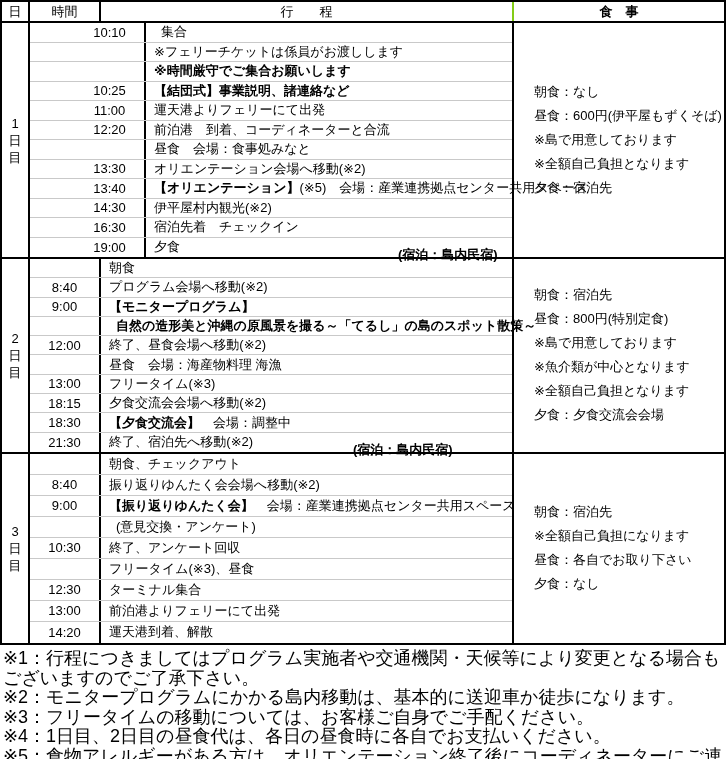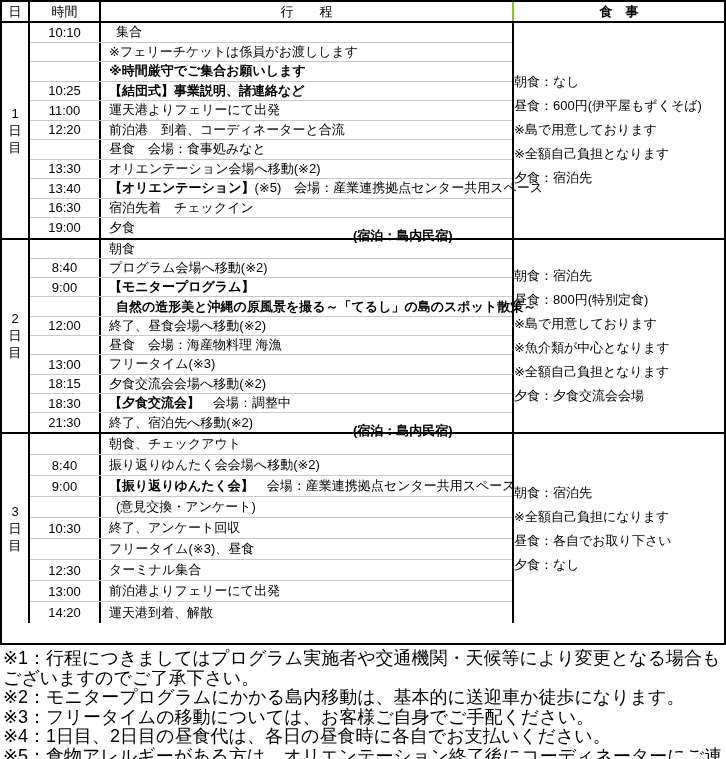--- a/index.html
+++ b/index.html
@@ -15,24 +15,24 @@
   .h-day{width:28px;border-right:2px solid #000;}
   .h-time{width:71px;border-right:2px solid #000;}
   .h-itin{width:413px;border-right:2px solid #84cc16;}
   .h-meal{flex:1;font-weight:bold;}
   
   .day{display:flex;box-sizing:border-box;}
   .day.sep{border-bottom:2px solid #000;}
   .dlab{width:28px;box-sizing:border-box;border-right:2px solid #000;display:flex;flex-direction:column;align-items:center;justify-content:center;}
   .dlab span{display:block;line-height:17px;text-align:center;}
   .rows{width:484px;box-sizing:border-box;border-right:2px solid #000;display:flex;flex-direction:column;}
-  .meal{flex:1;display:flex;flex-direction:column;justify-content:center;padding-left:0;line-height:24px;box-sizing:border-box;}
+  .meal{flex:1;display:flex;flex-direction:column;justify-content:center;padding-left:20px;line-height:24px;box-sizing:border-box;}
   .row{display:flex;box-sizing:border-box;border-bottom:1px solid #c9c9c9;align-items:stretch;}
   .row:last-child{border-bottom:none;}
-  .d1 .row{height:19.5px;}
+  .d1 .row{height:19.5px;padding-left:45px;}
   .d2 .row{height:19.3px;}
   .d3 .row{height:21px;}
   .ct{width:71px;box-sizing:border-box;border-right:2px solid #000;display:flex;align-items:center;justify-content:center;}
   .cx{flex:1;display:flex;align-items:center;padding-left:8px;position:relative;white-space:nowrap;min-width:0;}
   .cx.ind{padding-left:15px;}
   .b{font-weight:bold;}
   .note{position:absolute;left:252px;top:16px;bottom:0;display:flex;align-items:center;font-weight:bold;}
   
   .foot{padding:4px 0 0 3px;font-size:18px;line-height:19.5px;}
 </style>
@@ -113,20 +113,27 @@
             </div>
           </div>
         <div class="row">
             <div class="ct">13:40</div>
             <div class="cx">
               <span class="b">【オリエンテーション】</span>
               <span>(※5)　会場：産業連携拠点センター共用スペース</span>
             </div>
           </div>
         <div class="row">
+            <div class="ct">14:30</div>
+            <div class="cx">
+              <span class="b"></span>
+              <span>伊平屋村内観光(※2)</span>
+            </div>
+          </div>
+        <div class="row">
             <div class="ct">16:30</div>
             <div class="cx">
               <span class="b"></span>
               <span>宿泊先着　チェックイン</span>
             </div>
           </div>
         <div class="row">
             <div class="ct">19:00</div>
             <div class="cx">
               <span>夕食</span>

